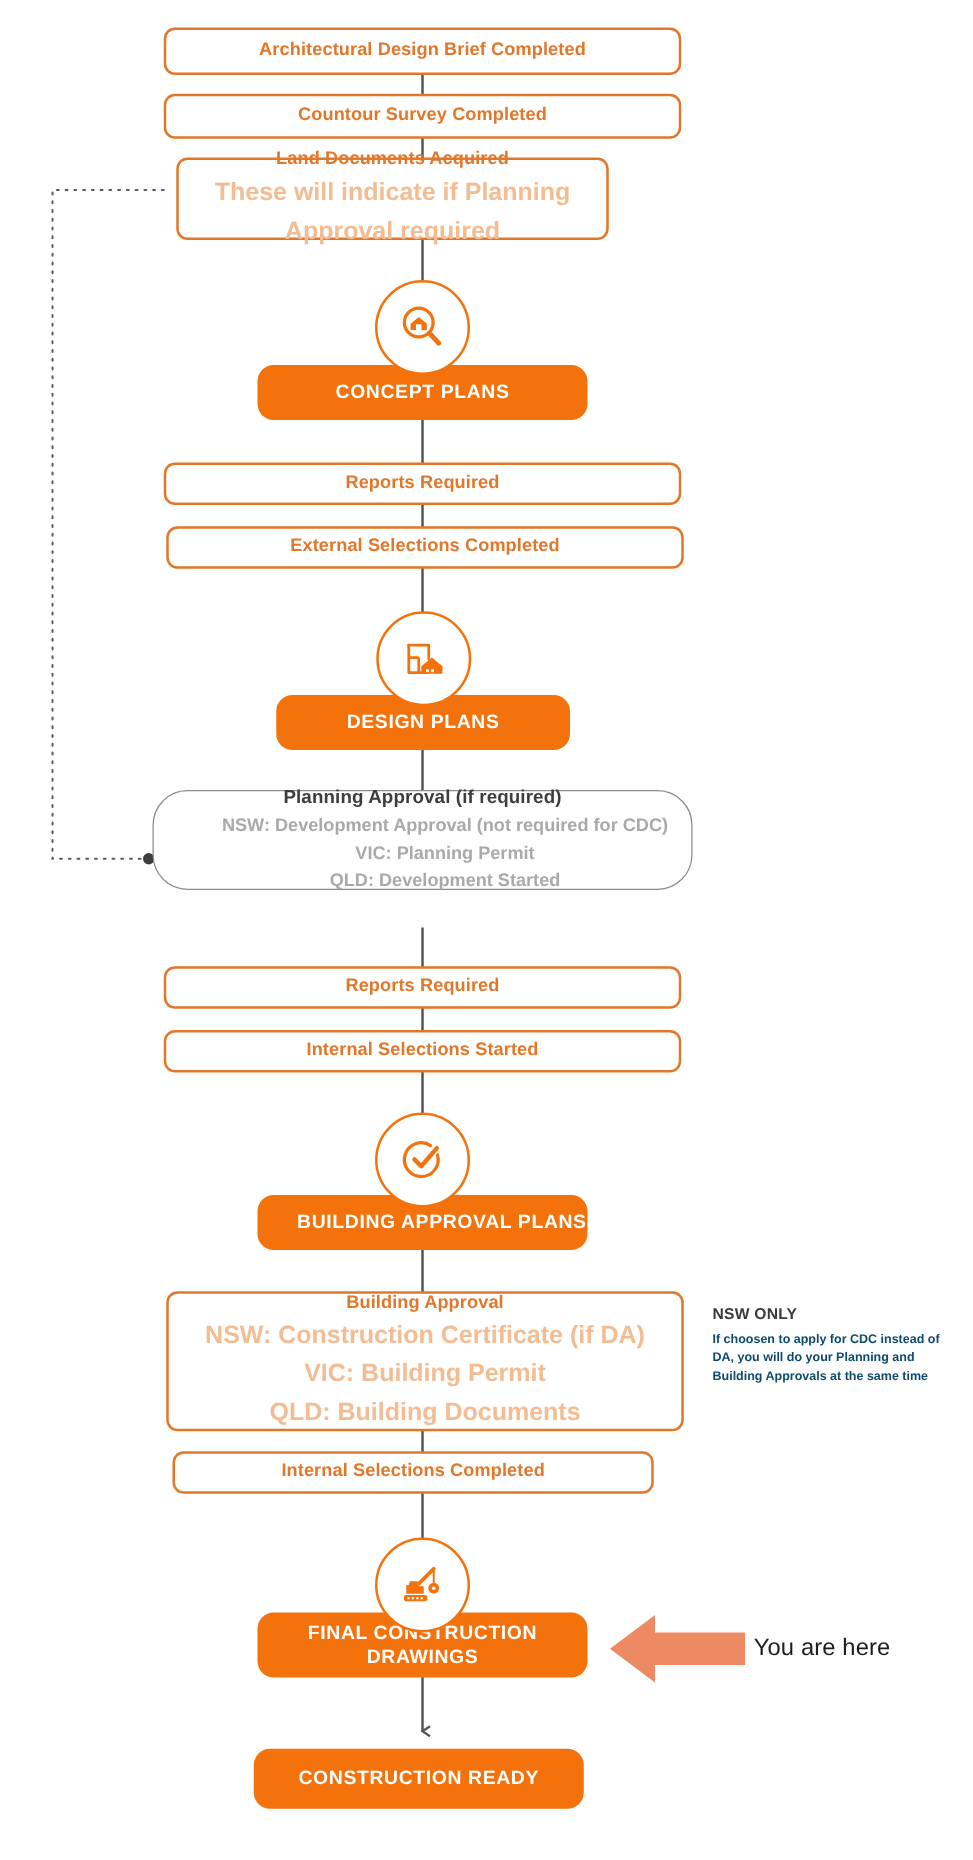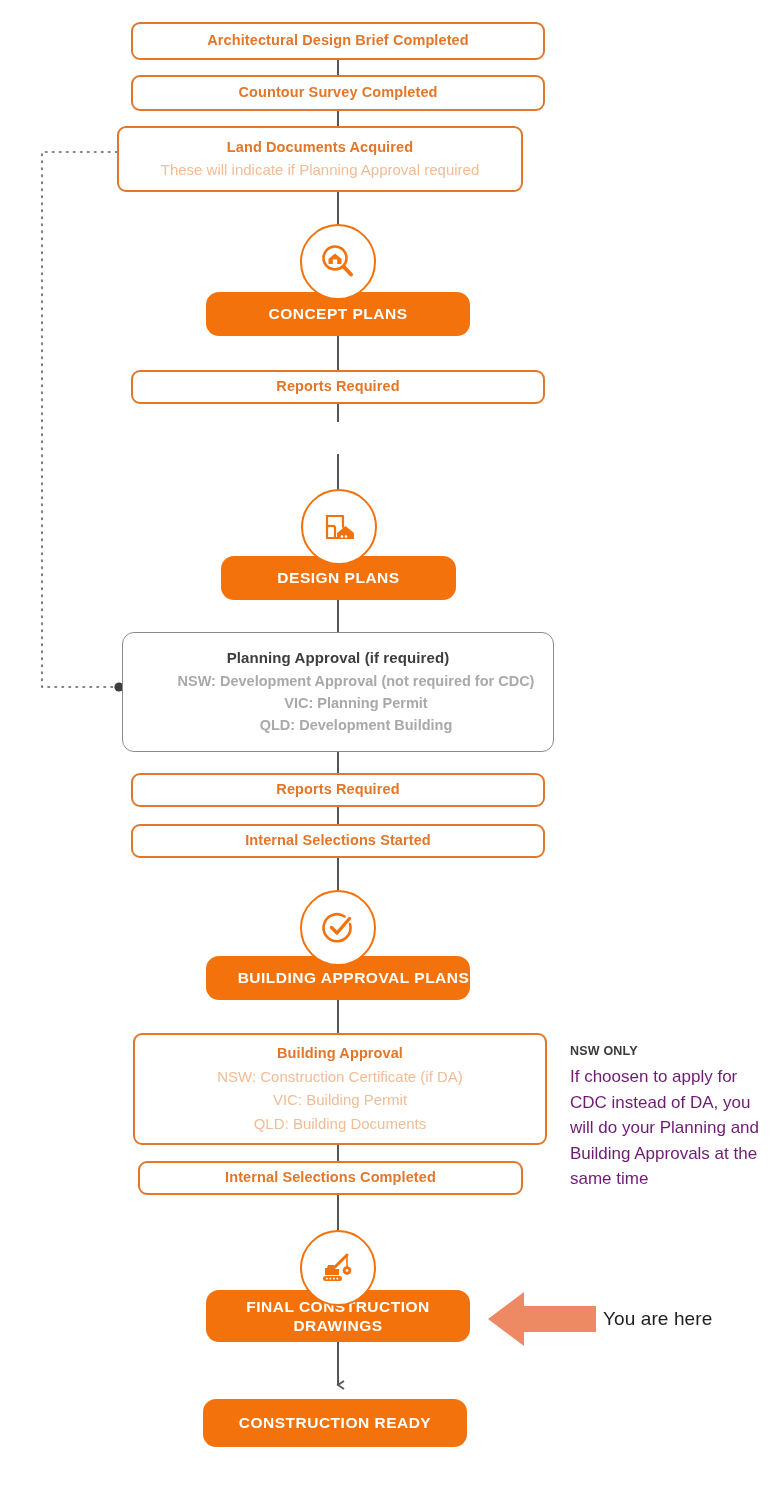--- a/index.html
+++ b/index.html
@@ -44,22 +44,22 @@
   }
   .step-title {
     color: #E2772A;
     font-size: 14.5px;
     font-weight: 700;
     letter-spacing: .1px;
     line-height: 1.5;
   }
   .step-sub {
     color: #F3BC93;
-    font-size: 15px;
-    font-weight: 400;
+    font-size: 20px;
+    font-weight: 700;
     line-height: 1.55;
   }
 
   
   .step-box.gray {
     border: 1.3px solid #8b8b8b;
     border-radius: 12px;
   }
   .step-box.gray .step-title {
     color: #3d3d3d;
@@ -113,23 +113,23 @@
     width: 190px;
   }
   .side-note-title {
     color: #3a3a3a;
     font-size: 12.5px;
     font-weight: 800;
     letter-spacing: .2px;
     margin-bottom: 6px;
   }
   .side-note-body {
-    color: #701a75;
-    font-size: 17px;
-    font-weight: 400;
+    color: #0c4a6e;
+    font-size: 10px;
+    font-weight: 700;
     line-height: 1.5;
   }
 
   
   .here-label {
     position: absolute;
     color: #1d1d1d;
     font-size: 19px;
     font-weight: 500;
     letter-spacing: .1px;
@@ -176,63 +176,66 @@
   </svg>
 
   <div class="step-box" style="left:131px; top:22px; width:414px; height:38px;">
     <div class="step-title">Architectural Design Brief Completed</div>
   </div>
 
   <div class="step-box" style="left:131px; top:75px; width:414px; height:36px;">
     <div class="step-title">Countour Survey Completed</div>
   </div>
 
-  <div class="step-box" style="left:117px; top:126px; width:406px; height:66px;">
+  <div class="step-box" style="left:141px; top:126px; width:346px; height:66px;">
     <div class="step-title">Land Documents Acquired</div>
     <div class="step-sub">These will indicate if Planning Approval required</div>
   </div>
 
   <div class="icon-circle" style="left:300px; top:224px;">
     <svg width="40" height="40" viewBox="0 0 40 40">
       <circle cx="17" cy="16" r="11.5" fill="none" stroke="#F4720B" stroke-width="2.6"></circle>
       <path d="M10.5,17 L17,11.5 L23.5,17 L23.5,22 L10.5,22 Z" fill="#F4720B"></path>
       <rect x="14.8" y="17.4" width="4.4" height="4.6" fill="#ffffff"></rect>
       <line x1="25.5" y1="24.5" x2="33" y2="32.5" stroke="#F4720B" stroke-width="4" stroke-linecap="round"></line>
     </svg>
   </div>
   <div class="milestone" style="left:206px; top:292px; width:264px; height:44px;">
     <span>CONCEPT PLANS</span>
   </div>
 
   <div class="step-box" style="left:131px; top:370px; width:414px; height:34px;">
     <div class="step-title">Reports Required</div>
   </div>
 
+  <div class="step-box" style="left:133px; top:421px; width:414px; height:34px;">
+    <div class="step-title">External Selections Completed</div>
+  </div>
 
   <div class="icon-circle" style="left:301px; top:489px;">
     <svg width="40" height="40" viewBox="0 0 40 40">
       <path d="M8,9 L8,31 L24,31" fill="none" stroke="#F4720B" stroke-width="2.2" stroke-linecap="round" stroke-linejoin="round"></path>
       <path d="M8,9 L24,9 L24,20" fill="none" stroke="#F4720B" stroke-width="2.2" stroke-linecap="round" stroke-linejoin="round"></path>
       <line x1="8" y1="19" x2="16" y2="19" stroke="#F4720B" stroke-width="2.2"></line>
       <line x1="16" y1="19" x2="16" y2="31" stroke="#F4720B" stroke-width="2.2"></line>
       <path d="M18,26 L26.5,19 L35,26 L35,32 L18,32 Z" fill="#F4720B"></path>
       <rect x="17" y="24.5" width="19" height="2.2" fill="#ffffff" opacity="0"></rect>
       <circle cx="23" cy="29.5" r="1.3" fill="#ffffff"></circle>
       <circle cx="27" cy="29.5" r="1.3" fill="#ffffff"></circle>
     </svg>
   </div>
   <div class="milestone" style="left:221px; top:556px; width:235px; height:44px;">
     <span>DESIGN PLANS</span>
   </div>
 
-  <div class="step-box gray" style="left:122px; top:632px; width:432px; height:120px;">
+  <div class="step-box gray" style="left:122px; top:632px; width:432px; height:80px;border-radius:28px;">
     <div class="step-title">Planning Approval (if required)</div>
     <div class="step-sub">NSW: Development Approval (not required for CDC)</div>
     <div class="step-sub">VIC: Planning Permit</div>
-    <div class="step-sub">QLD: Development Building</div>
+    <div class="step-sub">QLD: Development Started</div>
   </div>
 
   <div class="step-box" style="left:131px; top:773px; width:414px; height:34px;">
     <div class="step-title">Reports Required</div>
   </div>
 
   <div class="step-box" style="left:131px; top:824px; width:414px; height:34px;">
     <div class="step-title">Internal Selections Started</div>
   </div>
 

